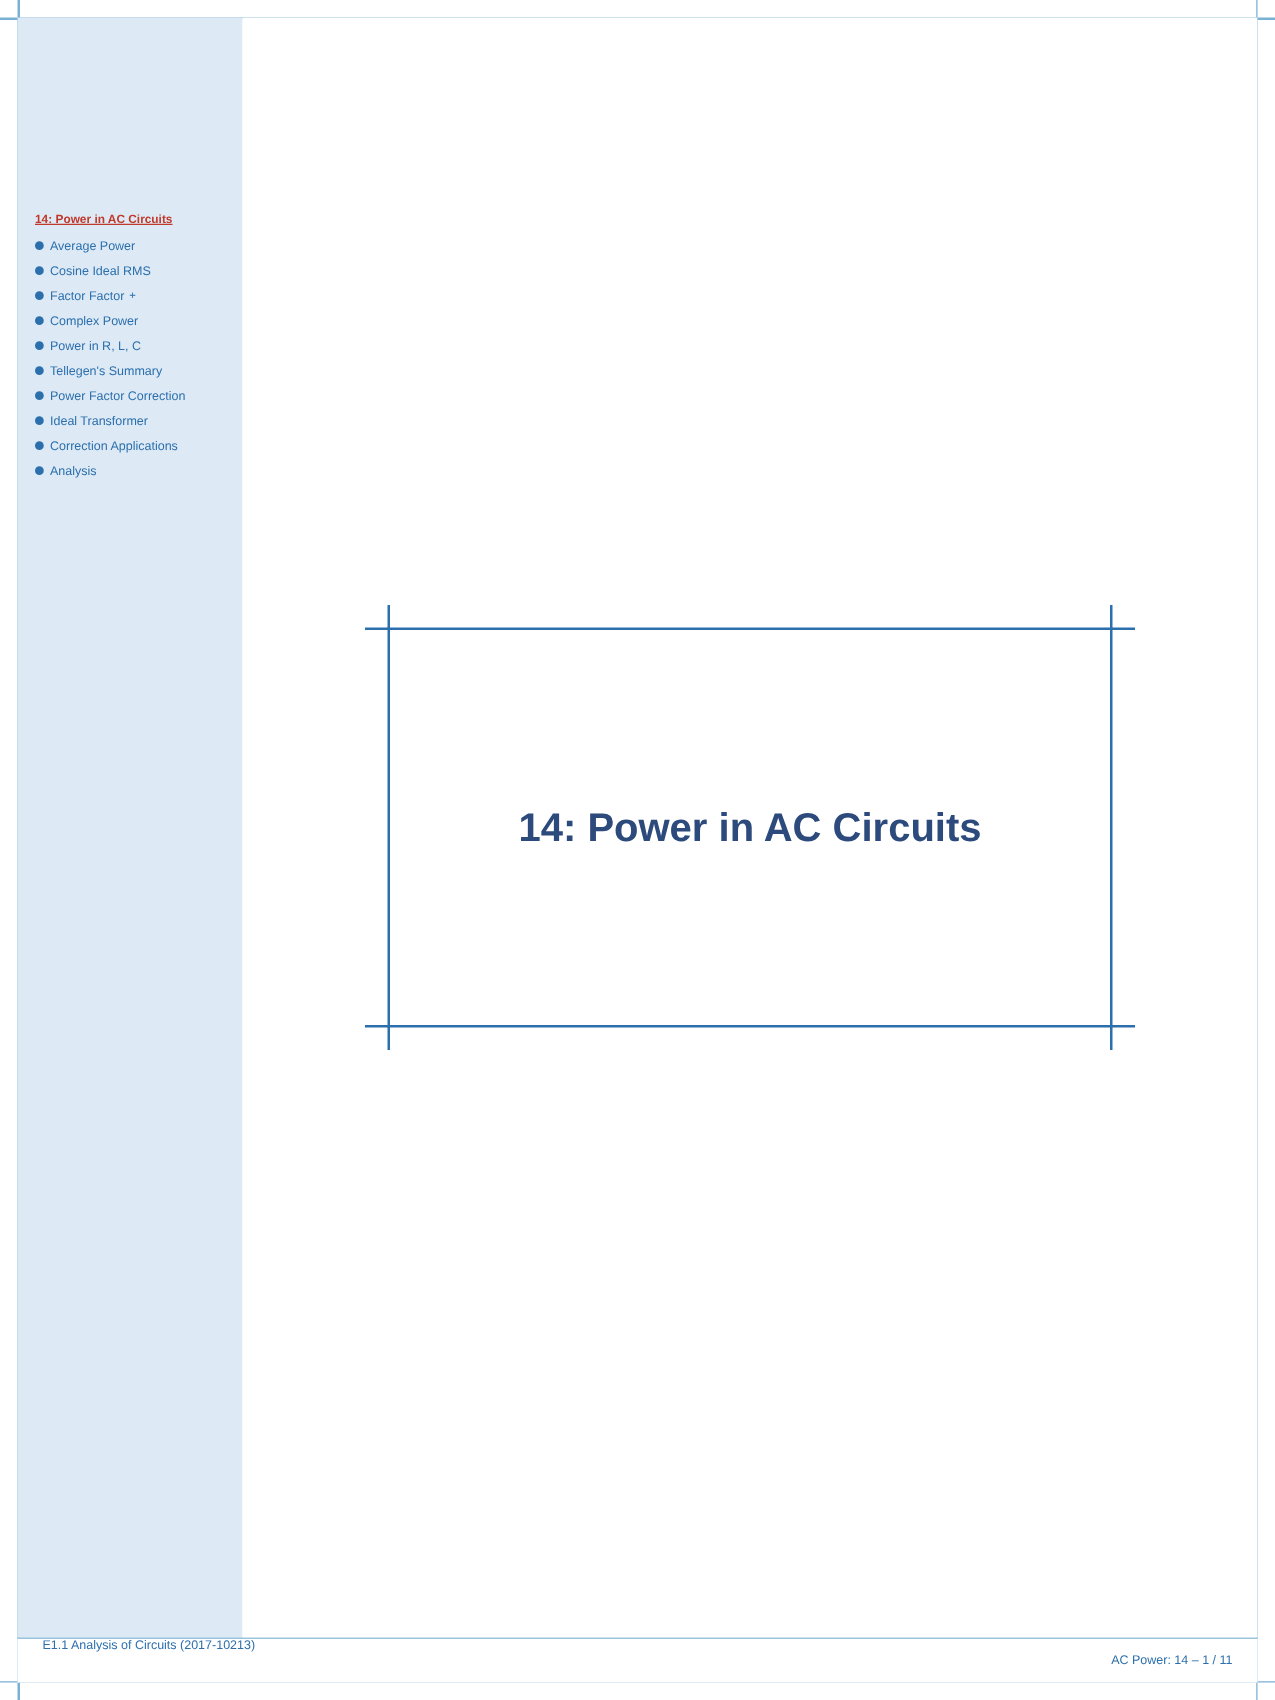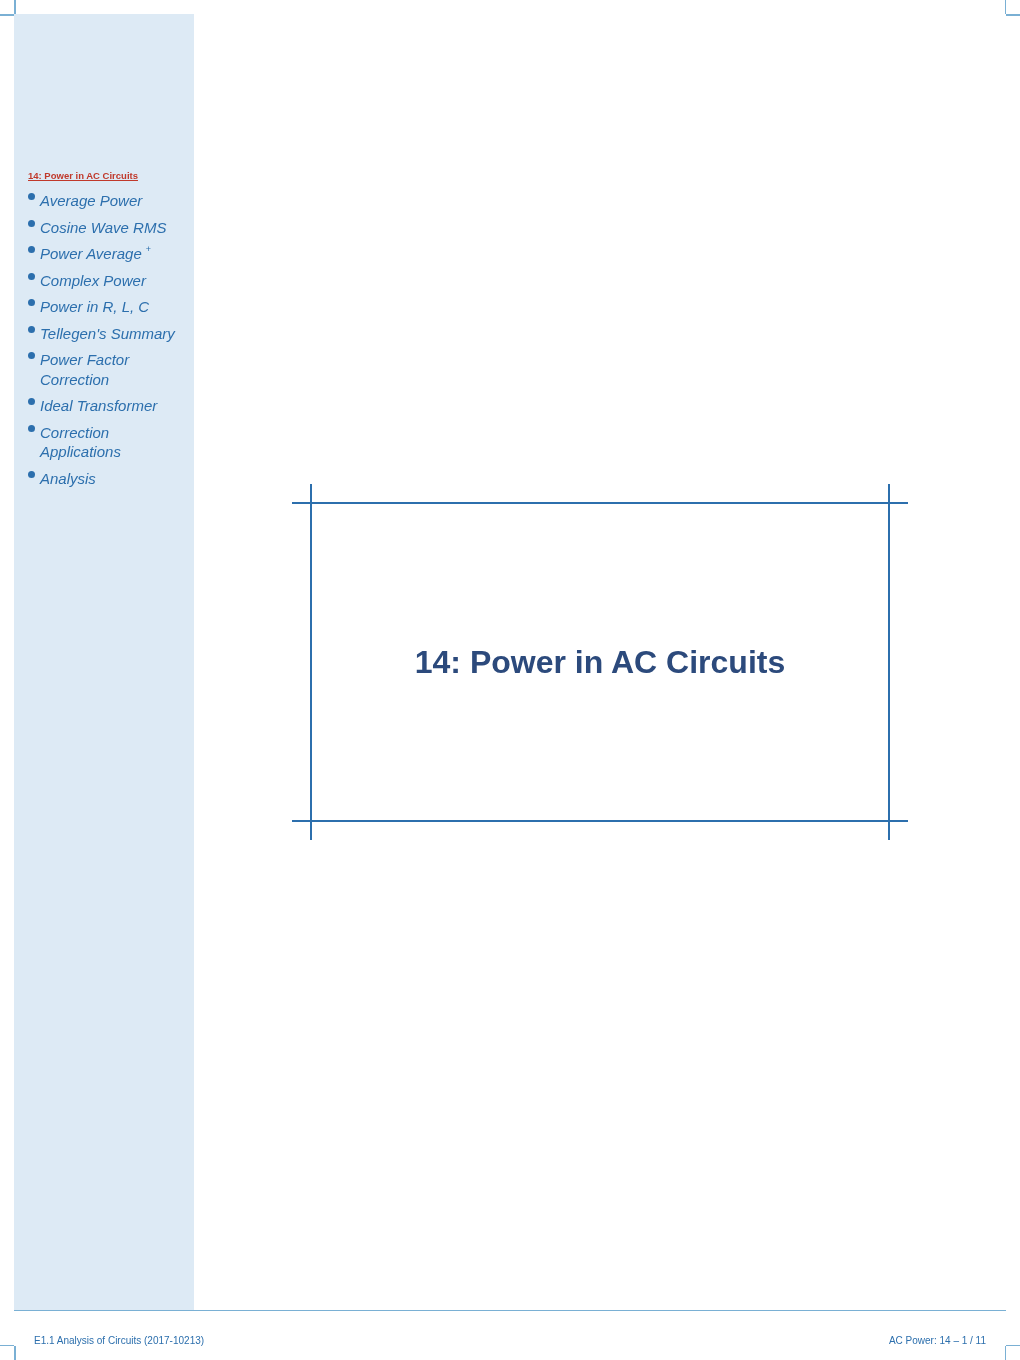--- a/index.html
+++ b/index.html
@@ -88,24 +88,23 @@
       width: 7px;
       height: 7px;
       border-radius: 50%;
       background: #2c6fad;
       margin-right: 5px;
       margin-top: 2px;
       flex-shrink: 0;
     }
 
     .nav-label {
-      font-size: 15px;
+      font-size: 10px;
       color: #2c6fad;
       line-height: 1.3;
-      font-style: italic;
     }
 
     .nav-plus {
       font-size: 9px;
       color: #2c6fad;
       margin-left: 4px;
     }
 
     
     .main-content {
@@ -151,35 +150,36 @@
       color: #2c4a7c;
       text-align: center;
       padding: 20px;
     }
 
     
     .footer {
       height: 36px;
       border-top: 1.5px solid #7ab0d4;
       display: flex;
-      align-items: flex-end;
+      align-items: flex-start;
       justify-content: space-between;
       padding: 0 20px;
       background: #fff;
       flex-shrink: 0;
     }
 
     .footer-left {
       font-size: 10px;
       color: #2c6fad;
     }
 
     .footer-right {
       font-size: 10px;
       color: #2c6fad;
+      margin-top: 12px;
     }
   </style>
 </head>
 <body>
 
 <div class="tick-top-left-h"></div>
 <div class="tick-top-left-v"></div>
 <div class="tick-top-right-h"></div>
 <div class="tick-top-right-v"></div>
 <div class="tick-bot-left-h"></div>
@@ -195,26 +195,26 @@
     <div class="sidebar">
       <div class="sidebar-title">14: Power in AC Circuits</div>
 
       <div class="nav-item">
         <div class="nav-bullet"></div>
         <span class="nav-label">Average Power</span>
       </div>
 
       <div class="nav-item">
         <div class="nav-bullet"></div>
-        <span class="nav-label">Cosine Wave RMS</span>
-      </div>
-
-      <div class="nav-item">
-        <div class="nav-bullet"></div>
-        <span class="nav-label">Power Average</span>
+        <span class="nav-label">Cosine Ideal RMS</span>
+      </div>
+
+      <div class="nav-item">
+        <div class="nav-bullet"></div>
+        <span class="nav-label">Factor Factor</span>
         <span class="nav-plus">+</span>
       </div>
 
       <div class="nav-item">
         <div class="nav-bullet"></div>
         <span class="nav-label">Complex Power</span>
       </div>
 
       <div class="nav-item">
         <div class="nav-bullet"></div>

